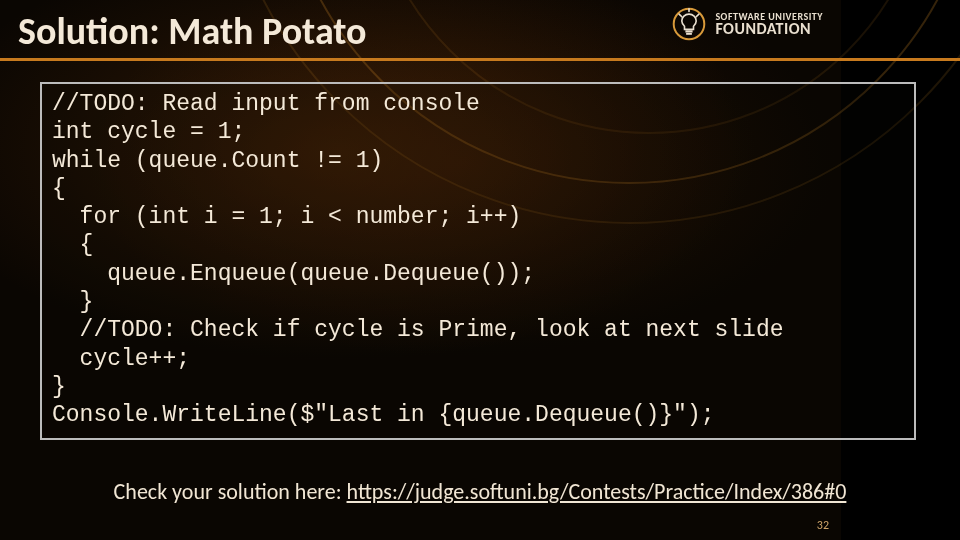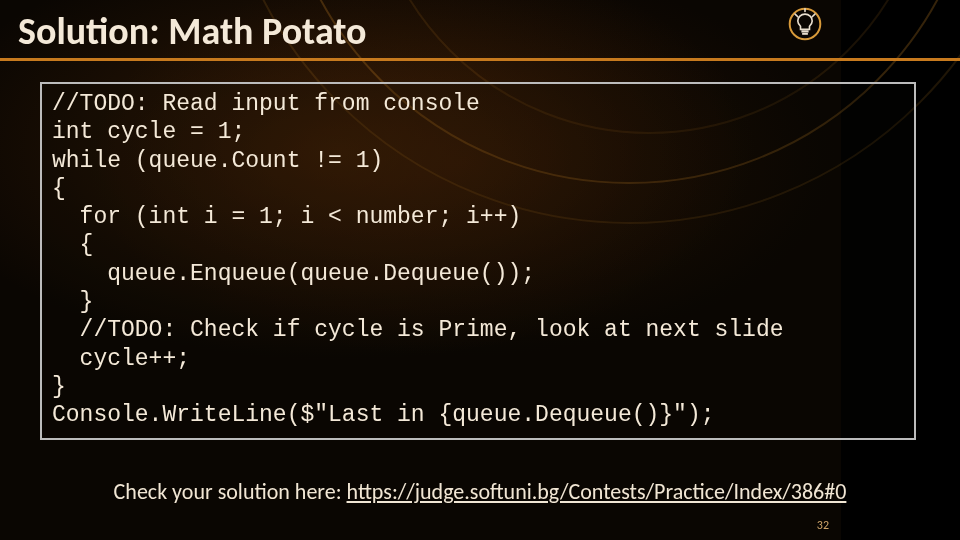--- a/index.html
+++ b/index.html
@@ -127,20 +127,24 @@
   <div class="title-underline"></div>
 
   <div class="logo">
     <svg class="bulb" viewBox="0 0 40 40">
       <circle cx="20" cy="20" r="17" fill="none" stroke="#d89a3a" stroke-width="2.2"></circle>
       <path d="M20 9c-4.5 0-8 3.4-8 7.6 0 2.7 1.5 4.4 3 5.9v3.5h10v-3.5c1.5-1.5 3-3.2 3-5.9 0-4.2-3.5-7.6-8-7.6z" fill="none" stroke="#e9dfcf" stroke-width="1.8"></path>
       <path d="M12 12l-3-3M28 12l3-3M20 6V3" stroke="#e9dfcf" stroke-width="1.8" stroke-linecap="round"></path>
       <rect x="16" y="27" width="8" height="2.5" fill="#e9dfcf"></rect>
       <rect x="16.8" y="30" width="6.4" height="2" fill="#e9dfcf"></rect>
     </svg>
+    <div class="logo-text">
+      <span class="line1">SOFTWARE UNIVERSITY</span>
+      <span class="line2">FOUNDATION</span>
+    </div>
   </div>
 
   <div class="codebox">
     <div class="code"><span>//TODO: Read input from console</span>
 <span>int cycle = 1;</span>
 <span>while (queue.Count != 1)</span>
 <span>{</span>
 <span>  for (int i = 1; i &lt; number; i++)</span>
 <span>  {</span>
 <span>    queue.Enqueue(queue.Dequeue());</span>

